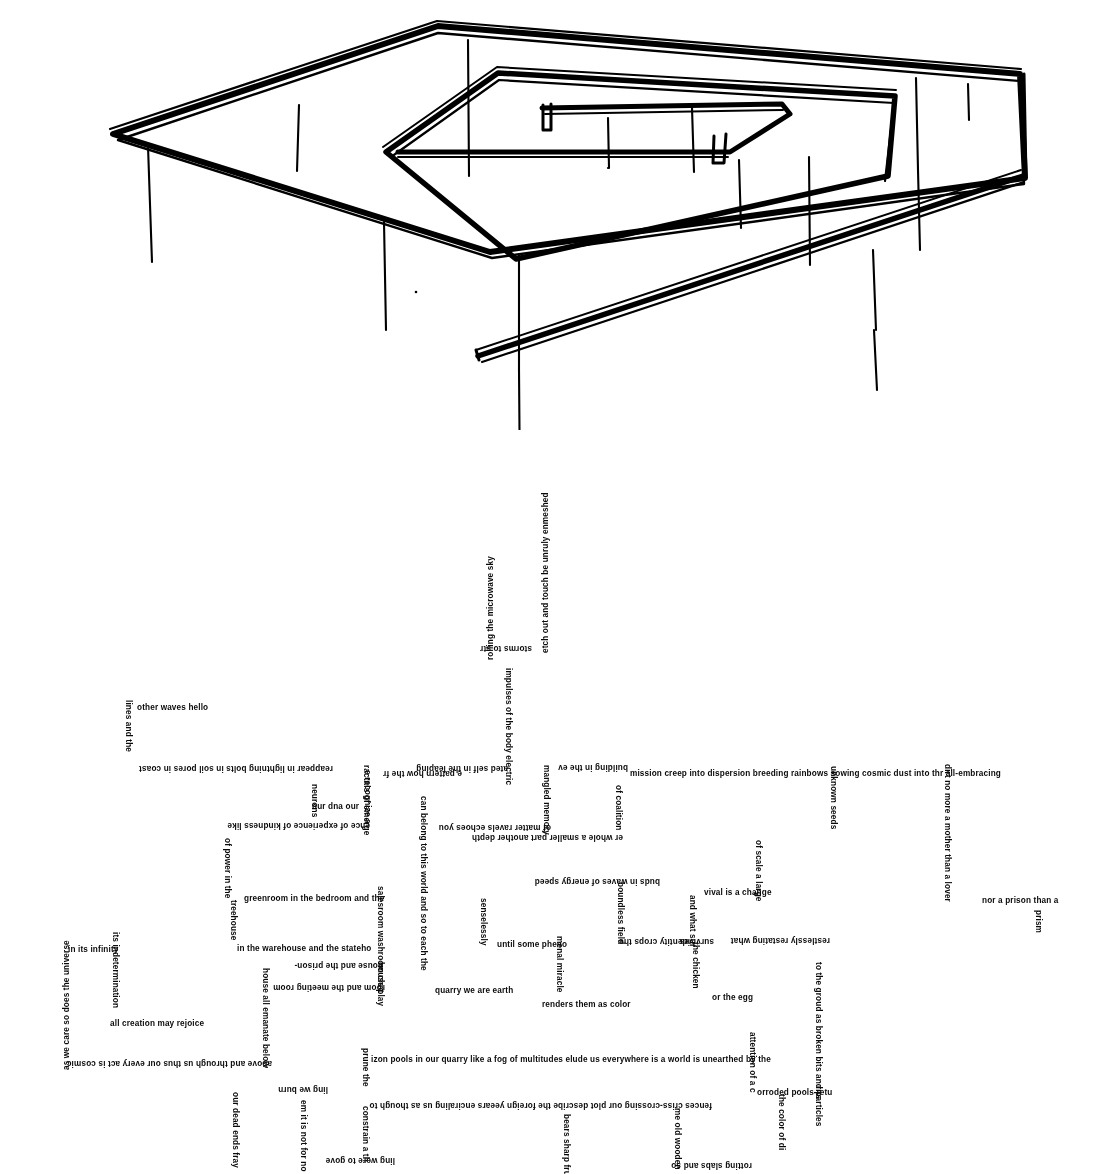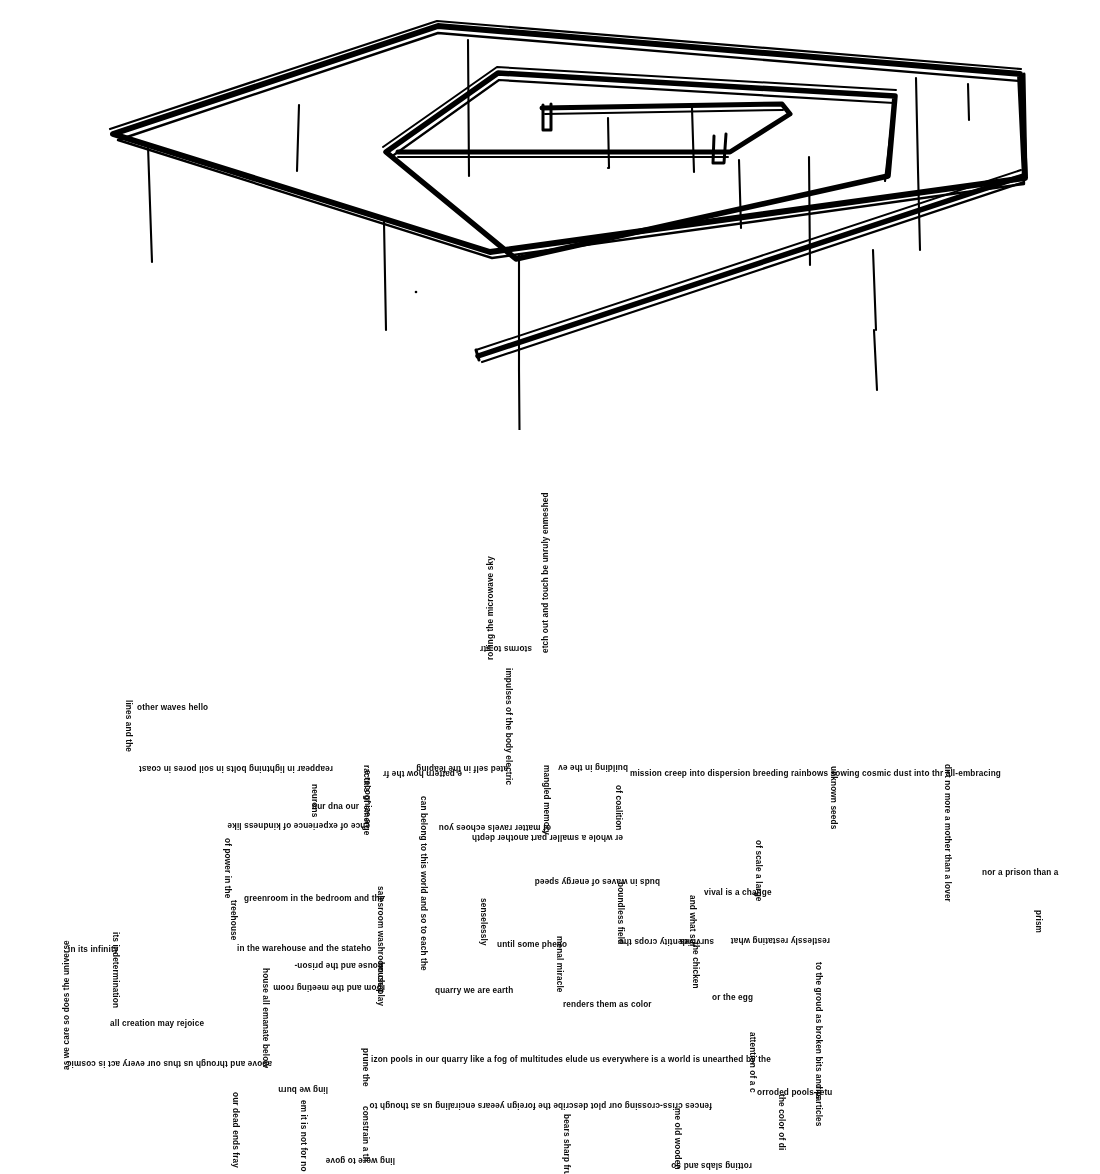--- a/index.html
+++ b/index.html
@@ -133,32 +133,32 @@
       <div class="seg r180" style="left: 628px; top: 772px;">building in the ev</div>
       <div class="seg r0" style="left: 630px; top: 769px;">mission creep into dispersion breeding rainbows sowing  cosmic dust into thr all-embracing</div>
       <div class="seg r90" style="left: 623px; top: 785px;">of coalition</div>
       <div class="seg r180" style="left: 623px; top: 842px;">er whole a smaller part another depth</div>
       <div class="seg r90" style="left: 763px; top: 840px;">of scale a large</div>
       <div class="seg r0" style="left: 435px; top: 986px;">quarry we are earth</div>
       <div class="seg r90" style="left: 488px; top: 898px;">senselessly</div>
       <div class="seg r180" style="left: 660px; top: 886px;">buds in waves of energy speed</div>
       <div class="seg r0" style="left: 497px; top: 940px;">until some pheno</div>
       <div class="seg r90" style="left: 564px; top: 936px;">menal miracle</div>
-      <div class="seg r0" style="left: 563px; top: 1000px; text-align: right;">renders them as color</div>
+      <div class="seg r0" style="left: 542px; top: 1000px; text-align: right;">renders them as color</div>
       <div class="seg r90" style="left: 625px; top: 882px;">boundless field</div>
       <div class="seg r180" style="left: 690px; top: 946px;">identity crops the</div>
       <div class="seg r180" style="left: 714px; top: 946px;">survives</div>
       <div class="seg r180" style="left: 830px; top: 945px;">restlessly restating what</div>
       <div class="seg r90" style="left: 697px; top: 895px;">and what sur</div>
       <div class="seg r0" style="left: 704px; top: 888px;">vival is a change</div>
       <div class="seg r90" style="left: 700px; top: 942px;">the chicken</div>
       <div class="seg r0" style="left: 712px; top: 993px;">or the egg</div>
       <div class="seg r90" style="left: 838px; top: 766px;">unknown seeds</div>
       <div class="seg r90" style="left: 952px; top: 764px;">dirt no more a mother than a lover</div>
-      <div class="seg r0" style="left: 966px; top: 868px; padding-left: 16px;">nor a prison than a</div>
+      <div class="seg r0" style="left: 966px; top: 896px; padding-left: 16px;">nor a prison than a</div>
       <div class="seg r90" style="left: 1043px; top: 910px;">prism</div>
       <div class="seg r90" style="left: 823px; top: 962px;">to the groud as broken bits and particles</div>
       <div class="seg r90" style="left: 823px; top: 1086px;">rns</div>
       <div class="seg r0" style="left: 757px; top: 1088px;">orroded pools  retu</div>
       <div class="seg r90" style="left: 786px; top: 1094px;">the color of di</div>
       <div class="seg r90" style="left: 757px; top: 1032px;">attention of a c</div>
       <div class="seg r0" style="left: 371px; top: 1055px;">izon pools in our quarry like a fog of multitudes elude us everywhere is a world is unearthed by the</div>
       <div class="seg r90" style="left: 370px; top: 1048px;">prune the</div>
       <div class="seg r90" style="left: 370px; top: 1106px;">constrain a th</div>
       <div class="seg r180" style="left: 712px; top: 1110px;">fences criss-crossing our plot describe the foreign yeears enciraling us as though to</div>

